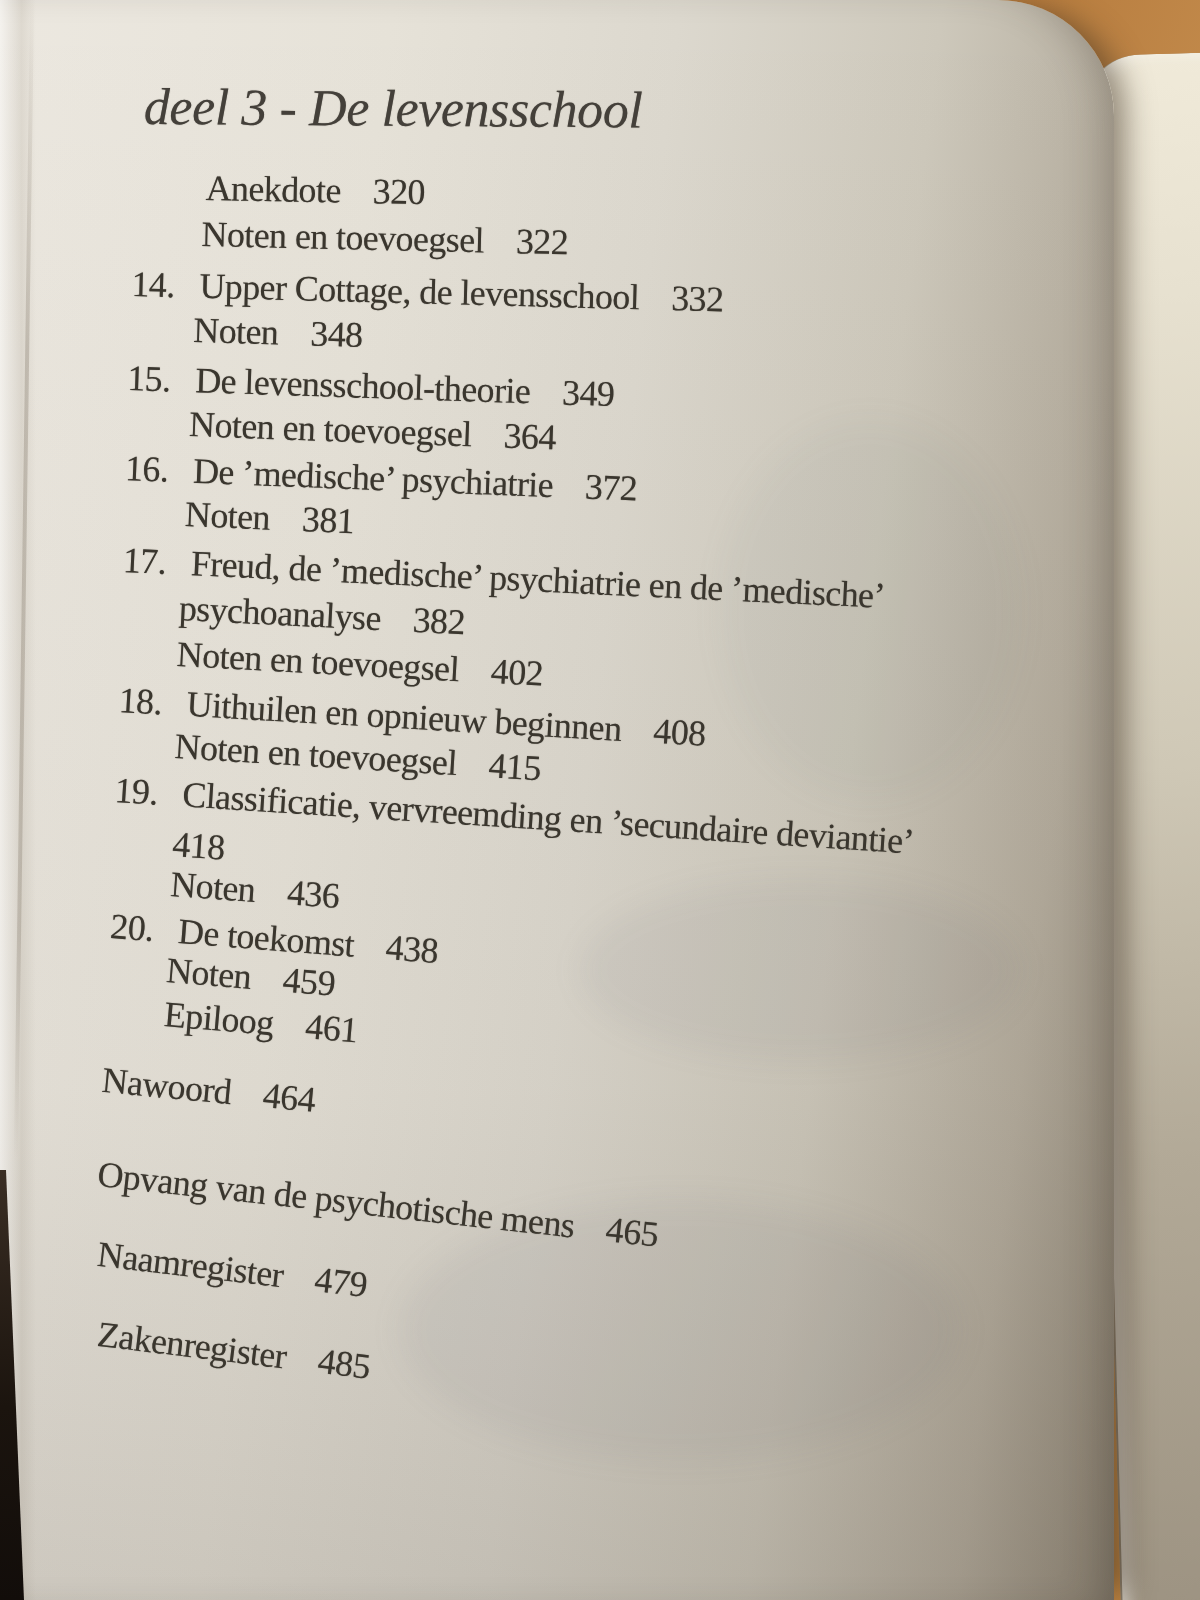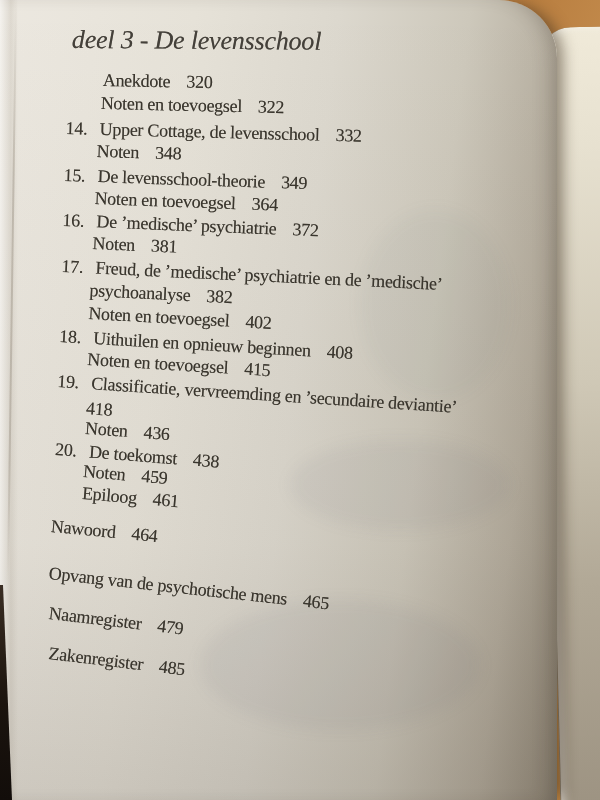--- a/index.html
+++ b/index.html
@@ -35,21 +35,21 @@
   }
   .dark-edge{
     position:absolute;left:0;top:585px;width:14px;height:215px;z-index:6;
     background:linear-gradient(180deg,#3a2e24 0%,#1b140e 55%,#120d0a 100%);
     clip-path:polygon(0 0,3px 0,12px 100%,0 100%);
   }
   .smudge{position:absolute;border-radius:50%;filter:blur(7px);}
   .smudge.s1{left:200px;top:600px;width:280px;height:130px;background:rgba(96,102,110,0.08);}
   .smudge.s2{left:290px;top:440px;width:220px;height:90px;background:rgba(96,102,110,0.07);}
   .smudge.s3{left:360px;top:210px;width:150px;height:190px;background:rgba(106,110,118,0.05);}
-  .toc{position:absolute;left:0;top:0;width:557px;height:584px;z-index:5;}
+  .toc{position:absolute;left:0;top:14px;width:557px;height:584px;z-index:5;}
   .line{
     position:absolute;white-space:nowrap;transform-origin:0 0;
     font-size:18px;letter-spacing:-0.3px;color:#3a362e;
     text-shadow:0 0 0.5px rgba(58,54,46,0.55);
   }
   .header-line{font-style:italic;font-size:26px;letter-spacing:-0.2px;color:#44403a;}
   .num{display:inline-block;width:34px;}
   .pagenum{margin-left:16px;}
 </style>
 </head>

